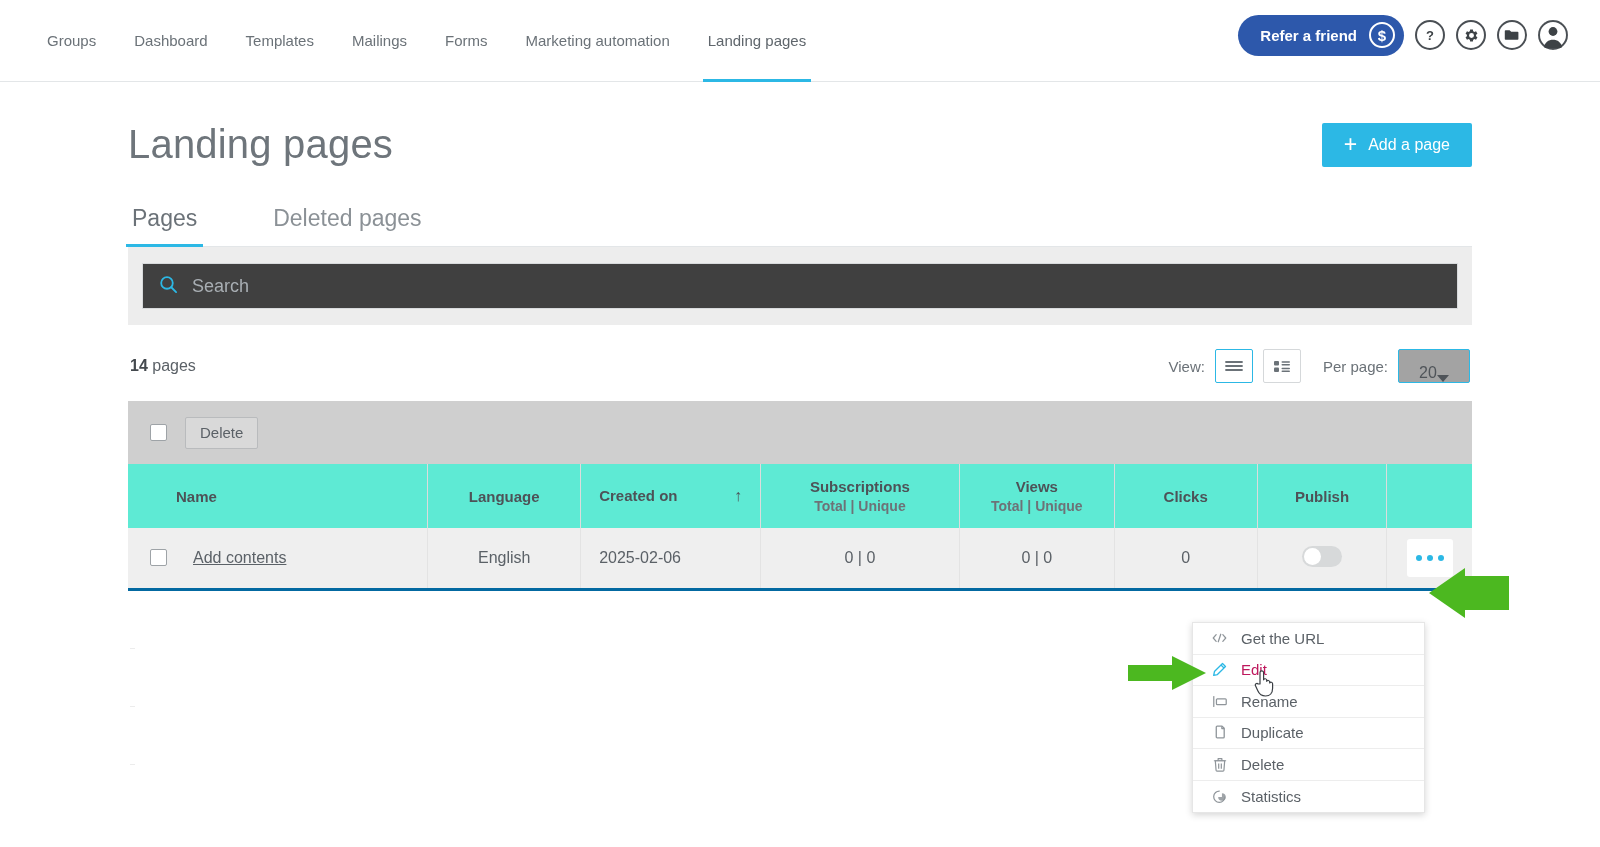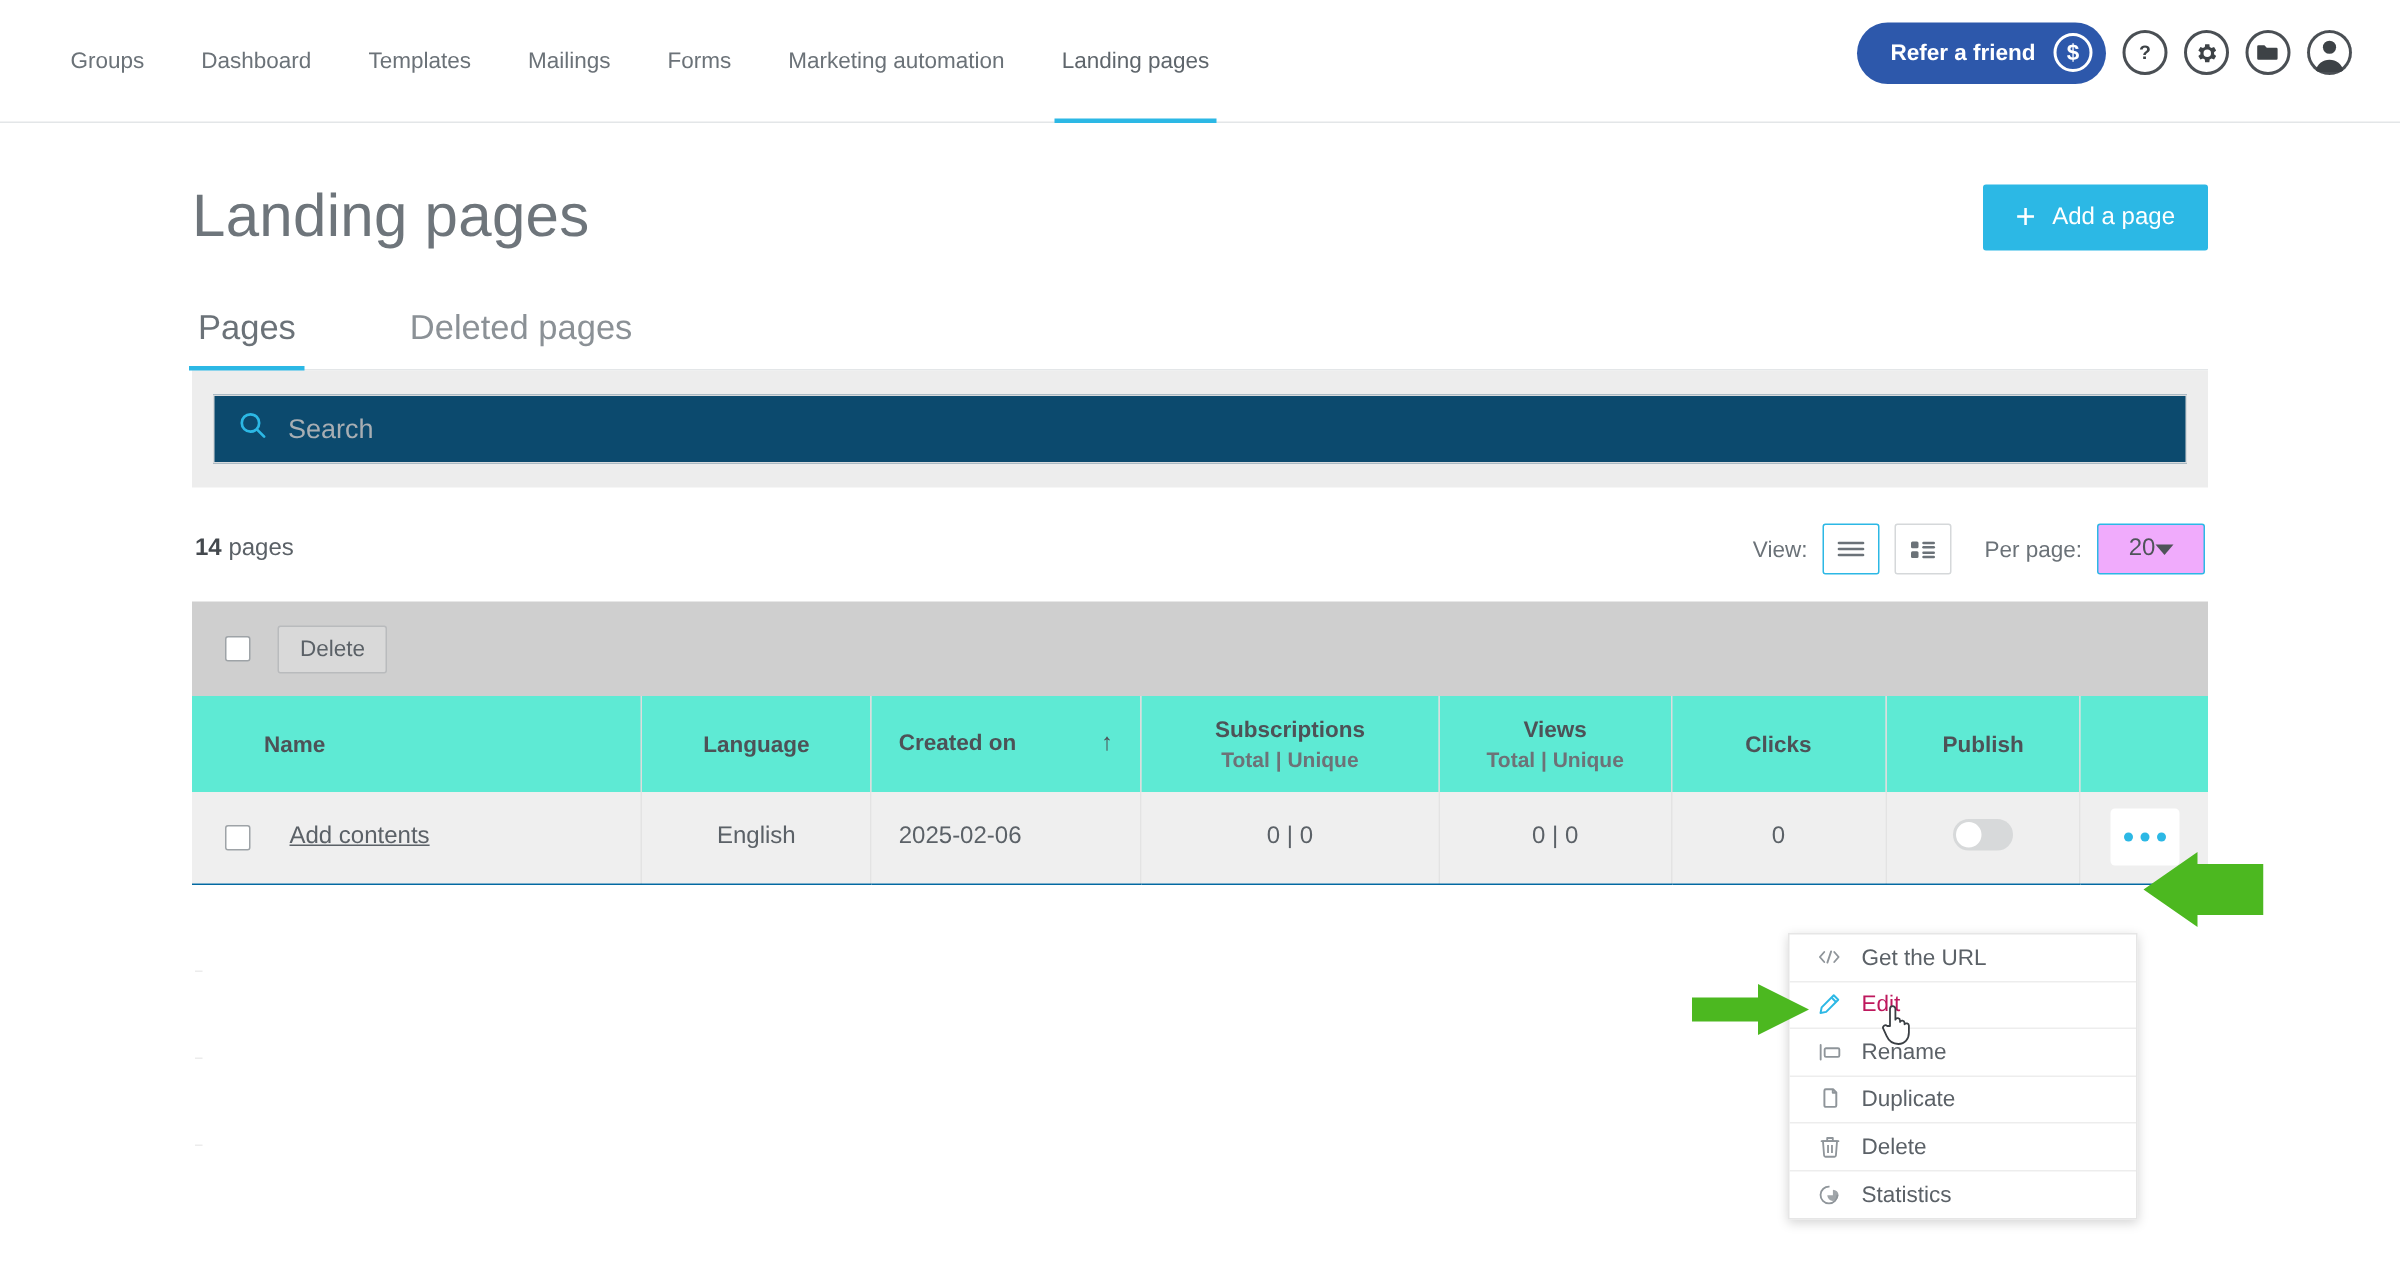--- a/index.html
+++ b/index.html
@@ -141,21 +141,21 @@
     height: 3px;
     background: #2cb8e5;
   }
 
   .search-band {
     background: #ededed;
     padding: 16px 14px;
     margin-top: 0;
   }
   .search-box {
-    background: #0c4a6e;
+    background: #404040;
     border: 1px solid #d8dadc;
     height: 46px;
     display: flex;
     align-items: center;
     padding: 0 16px;
     gap: 12px;
   }
   .search-input {
     border: none;
     outline: none;
@@ -189,28 +189,28 @@
     display: flex; align-items: center; justify-content: center;
     cursor: pointer;
     border-radius: 2px;
   }
   .view-btn.active { border-color: #2cb8e5; }
   .perpage-select {
     border: 1px solid #2cb8e5;
     height: 34px;
     min-width: 72px;
     display: flex;
-    align-items: center;
+    align-items: flex-end;
     justify-content: center;
     gap: 0;
     padding: 0 9px;
     font-size: 16px;
     color: #4f5459;
     cursor: pointer;
-    background: #f0abfc;
+    background: #a3a3a3;
     border-radius: 2px;
   }
   .caret { width: 0; height: 0; border-left: 6px solid transparent; border-right: 6px solid transparent; border-top: 7px solid #4f5459; }
 
   
   .table-wrap { position: relative; }
   .table-toolbar {
     background: #cfcfcf;
     height: 63px;
     display: flex;
@@ -249,21 +249,21 @@
     vertical-align: middle;
   }
   thead th:last-child { border-right: none; }
   th.left { text-align: left; padding-left: 48px; }
   .sub { display: block; font-size: 14px; font-weight: bold; color: #6d7277; margin-top: 3px; }
   .sort-arrow { float: right; margin-right: 18px; font-size: 16px; font-weight: normal; color: #4d5257; }
 
   tbody td {
     background: #efefef;
     border-right: 1px solid #e3e3e3;
-    border-bottom: 1px solid #0369a1;
+    border-bottom: 3px solid #0369a1;
     font-size: 16px;
     color: #5b6167;
     height: 61px;
     text-align: center;
     vertical-align: middle;
   }
   tbody td:last-child { border-right: none; }
   td.name-cell { text-align: left; padding-left: 22px; }
   .name-inner { display: flex; align-items: center; gap: 26px; }
   .row-link { color: #5b6167; text-decoration: underline; cursor: pointer; font-size: 16px; }

